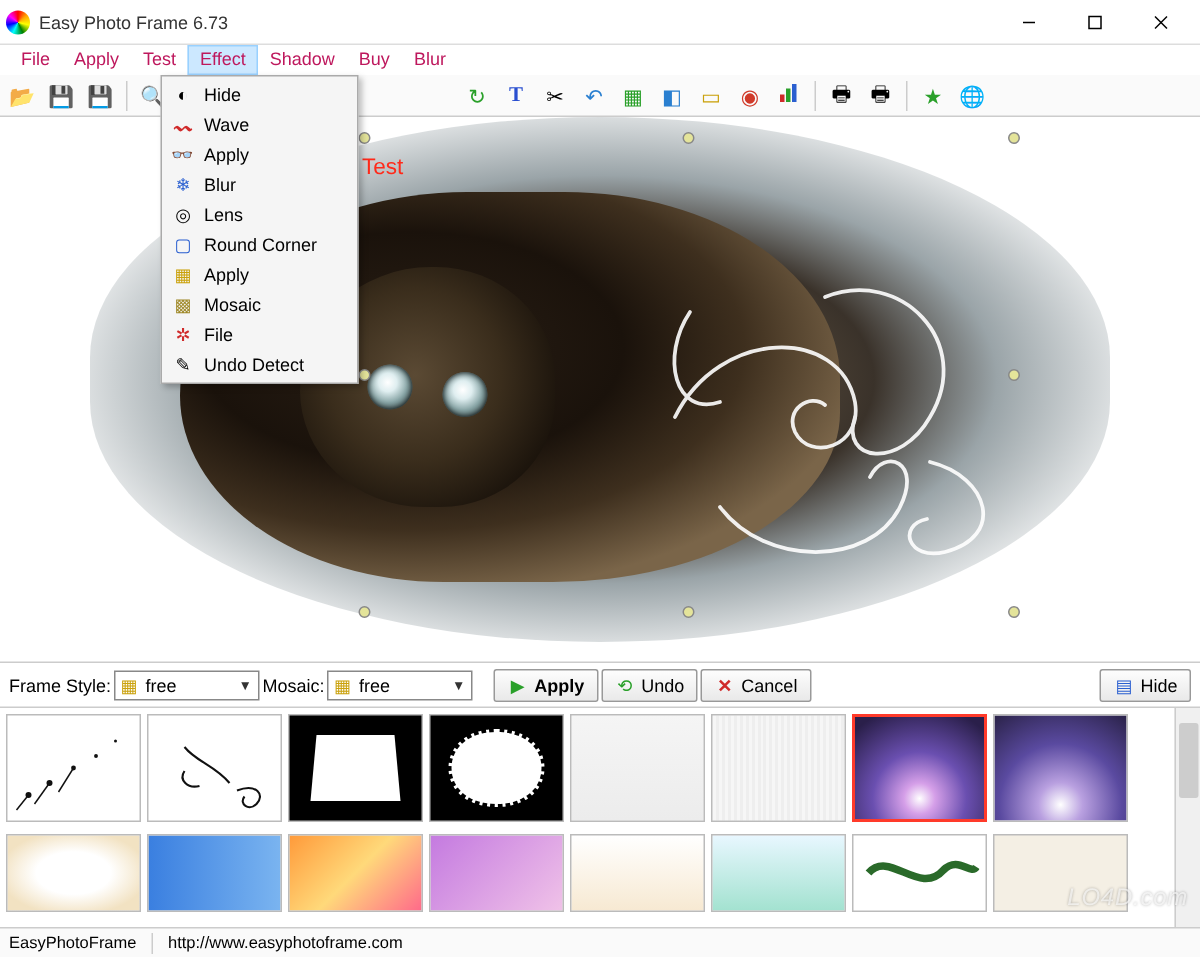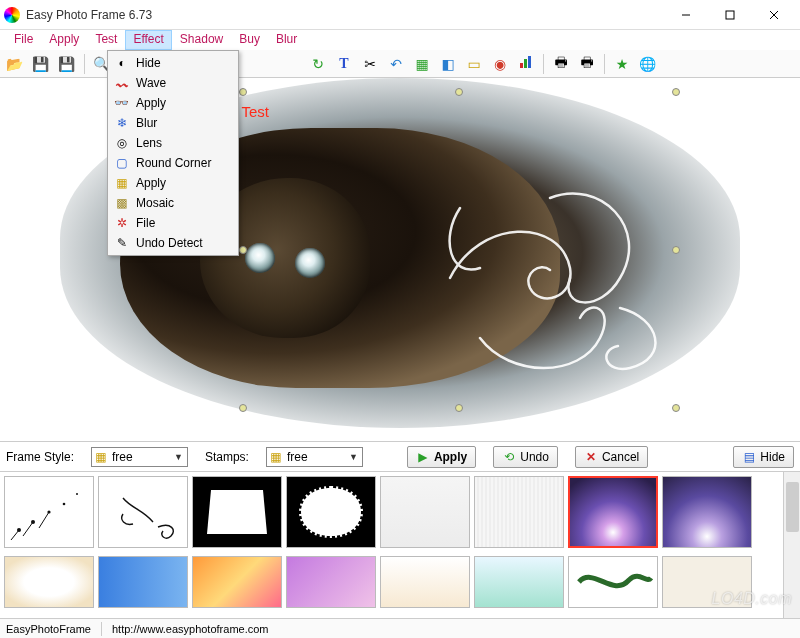--- a/index.html
+++ b/index.html
@@ -100,21 +100,21 @@
     position: absolute; left: 210px; top: 25px; color:#ff2a1a;
     font-size: 15px; font-family: Arial, sans-serif; font-weight: 500;
   }
   .sel-handle {
     position:absolute; width:8px; height:8px; border-radius:50%;
     background:#e4e49a; border:1px solid #888;
   }
   
   .controls {
     display:flex; align-items:center; padding: 4px 6px; height: 30px;
-    gap: 17px; border-bottom: 1px solid #ccc; background:#fff;
+    gap: 2px; border-bottom: 1px solid #ccc; background:#fff;
   }
   .controls label { font-size:12px; }
   .combo {
     display:inline-flex; align-items:center; border:1px solid #888;
     background:#fff; height:20px; padding: 0 2px; gap:4px;
   }
   .combo .cicon { width:14px;height:14px;display:flex;align-items:center;justify-content:center;}
   .combo .ctext { min-width:56px; font-size:12px;}
   .combo .carrow { font-size:9px; color:#333; padding:0 2px;}
   .btn {
@@ -324,21 +324,21 @@
   <div class="sel-handle" style="left:672px;top:326px"></div>
 </div>
 
 <div class="controls">
   <label>Frame Style:</label>
   <div class="combo">
     <span class="cicon" style="color:#caa10b">▦</span>
     <span class="ctext">free</span>
     <span class="carrow">▼</span>
   </div>
-  <label>Stamps:</label>
+  <label>Mosaic:</label>
   <div class="combo">
     <span class="cicon" style="color:#caa10b">▦</span>
     <span class="ctext">free</span>
     <span class="carrow">▼</span>
   </div>
   <div style="width:10px"></div>
   <div class="btn apply">
     <span class="bicon" style="color:#2aa02a">▶</span>
     <span class="btext">Apply</span>
   </div>

